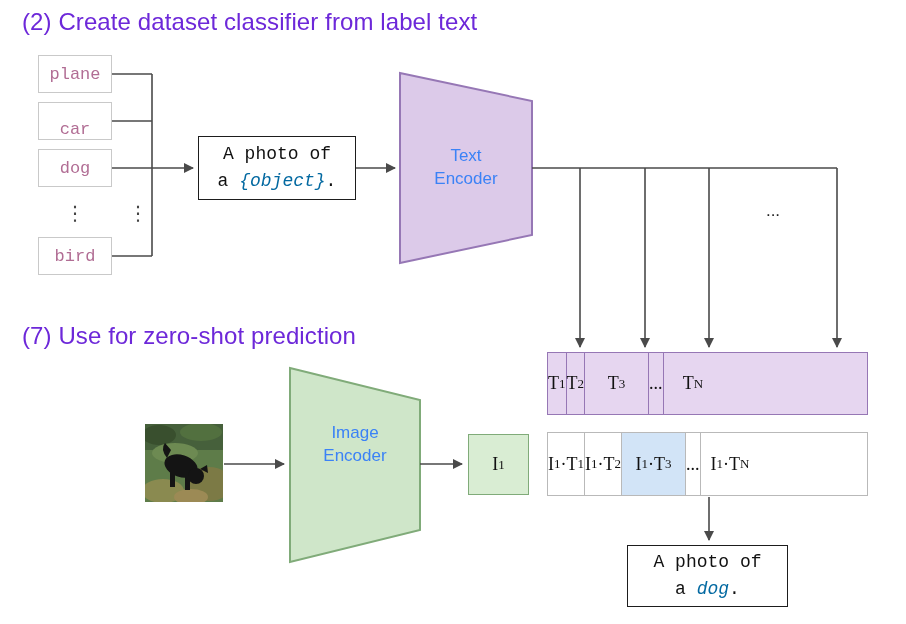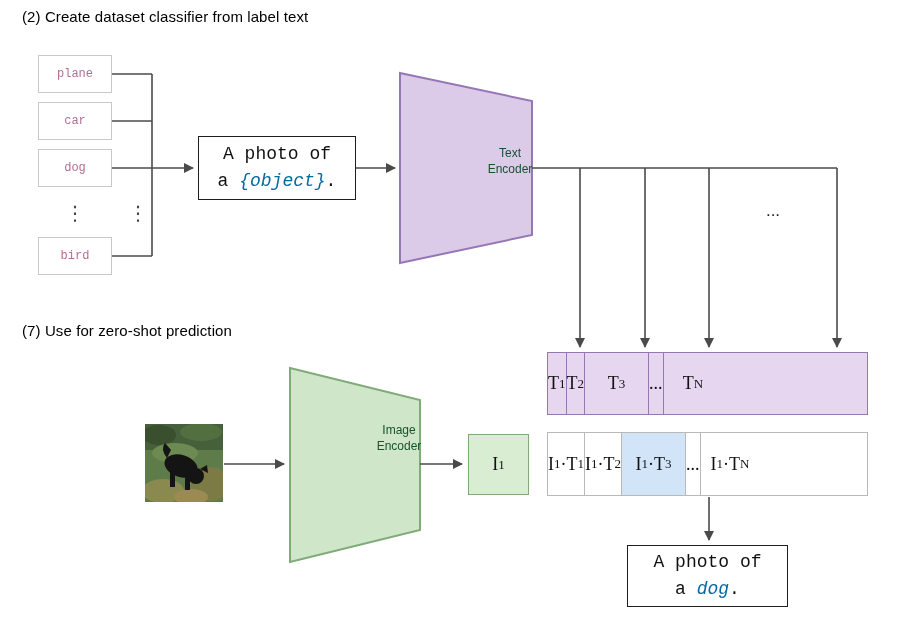--- a/index.html
+++ b/index.html
@@ -2,49 +2,49 @@
 <html><head>
 <meta charset="utf-8">
 <style>
   html,body{margin:0;padding:0;background:#ffffff;}
   #canvas{
     position:relative;width:906px;height:624px;background:#ffffff;
     font-family:"Liberation Sans",sans-serif;overflow:hidden;
   }
   .abs{position:absolute;}
   .section-title{
-    font-size:15px;color:#000000;letter-spacing:0.1px;
+    font-size:24px;color:#6d28d9;letter-spacing:0.1px;
   }
   .mono{font-family:"Liberation Mono","DejaVu Sans Mono",monospace;}
   .serif{font-family:"Liberation Serif","DejaVu Serif",serif;}
   .pink{color:#0369a1;font-style:italic;}
 
   .label-box{
     left:38px;width:74px;height:38px;box-sizing:border-box;
     border:1.5px solid #c9c9c9;background:#fff;
     display:flex;align-items:center;justify-content:center;
-    font-size:12px;color:#b16d94;
+    font-size:17px;color:#b16d94;
   }
   .v-ellipsis{font-size:20px;color:#444;width:26px;text-align:center;line-height:1;}
 
   .prompt-box{
     left:198px;top:136px;width:158px;height:64px;box-sizing:border-box;
     border:1.5px solid #1d1d1d;background:#fff;
     display:flex;flex-direction:column;align-items:center;justify-content:center;
     font-size:18px;line-height:1.5;color:#111;
   }
   .output-box{
     left:627px;top:545px;width:161px;height:62px;box-sizing:border-box;
     border:1.5px solid #1d1d1d;background:#fff;
     display:flex;flex-direction:column;align-items:center;justify-content:center;
     font-size:18px;line-height:1.5;color:#111;
   }
 
   .encoder-label{
-    text-align:center;font-size:12px;color:#14532d;line-height:1.35;padding-left:44px;
+    text-align:center;font-size:17px;color:#3b82f6;line-height:1.35;
   }
 
   .row{
     box-sizing:border-box;display:flex;
   }
   .t-row{
     left:547px;top:352px;width:321px;height:63px;
     border:1px solid #9677b5;background:#e6d6f0;
   }
   .t-row .cell{border-left:1px solid #9677b5;}
@@ -112,21 +112,21 @@
     <line x1="420" y1="464" x2="462" y2="464" stroke="#4a4a4a" stroke-width="1.6" marker-end="url(#ah)"></line>
 
     <line x1="709" y1="497" x2="709" y2="540" stroke="#4a4a4a" stroke-width="1.6" marker-end="url(#ah)"></line>
   </svg>
 
   <div class="abs section-title" style="left:22px;top:8px;">(2) Create dataset classifier from label text</div>
 
   <div class="abs label-box mono" style="top:55px;">
     <span>plane</span>
   </div>
-  <div class="abs label-box mono" style="top:102px;">
+  <div class="abs label-box mono" style="top:102px;align-items:flex-end;">
     <span>car</span>
   </div>
   <div class="abs label-box mono" style="top:149px;">
     <span>dog</span>
   </div>
   <div class="abs label-box mono" style="top:237px;text-align:center;">
     <span>bird</span>
   </div>
 
   <div class="abs v-ellipsis" style="left:62px;top:203px;">⋮</div>

